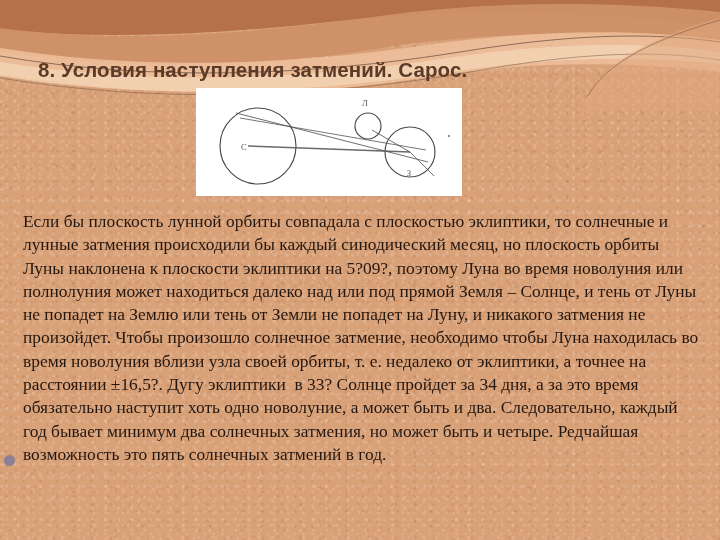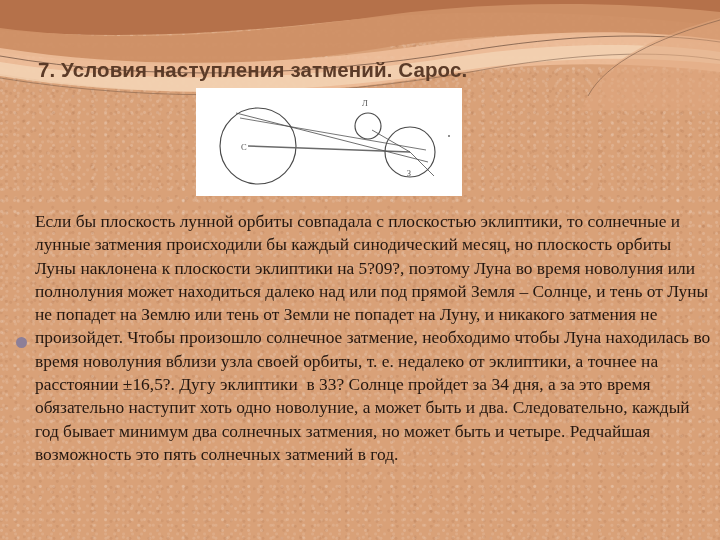--- a/index.html
+++ b/index.html
@@ -68,25 +68,25 @@
     top: 88px;
     width: 266px;
     height: 108px;
     background: #ffffff;
   }
   #diagram-figure svg { display: block; }
 
   
   #body-block {
     position: absolute;
-    left: 16px;
+    left: 4px;
     top: 210px;
     width: 700px;
     display: flex;
-    align-items: center;
+    align-items: flex-end;
   }
   #body-bullet {
     flex: 0 0 auto;
     width: 11px;
     height: 11px;
     border-radius: 50%;
     background: #8d7f98;
     margin-top: 8px;
     margin-right: 8px;
   }
@@ -120,21 +120,21 @@
     <path d="M0,62 C150,86 300,80 448,58 C556,42 644,42 720,52 L720,64
              C640,56 556,56 452,72 C300,94 150,100 0,76 Z" fill="#f4d4b5" opacity="0.8"></path>
 
     <path d="M0,56 C150,82 310,76 460,52 C570,34 650,32 720,42" fill="none" stroke="#6f5140" stroke-width="1" opacity="0.75"></path>
     <path d="M0,78 C160,104 320,98 470,72 C580,52 656,50 720,60" fill="none" stroke="#6f5140" stroke-width="0.9" opacity="0.55"></path>
 
     <path d="M720,18 C660,34 610,58 590,92 C584,102 582,108 581,110 L720,110 Z" fill="#e0a77f" opacity="0.55"></path>
     <path d="M720,20 C658,38 606,62 588,96" fill="none" stroke="#6f5140" stroke-width="0.9" opacity="0.6"></path>
   </svg>
 
-  <div id="title">7. Условия наступления затмений. Сарос.</div>
+  <div id="title">8. Условия наступления затмений. Сарос.</div>
 
   <div id="diagram-figure">
     <svg width="266" height="108" viewBox="0 0 266 108">
 
       <circle cx="62" cy="58" r="38" fill="none" stroke="#4a4a4a" stroke-width="1.15"></circle>
       <text x="45" y="62" font-family="'Liberation Serif', serif" font-size="8.5" fill="#555">С</text>
 
       <circle cx="172" cy="38" r="13" fill="none" stroke="#4a4a4a" stroke-width="1.15"></circle>
       <text x="169" y="18" font-family="'Liberation Serif', serif" font-size="8.5" fill="#555" text-anchor="middle">Л</text>
 

